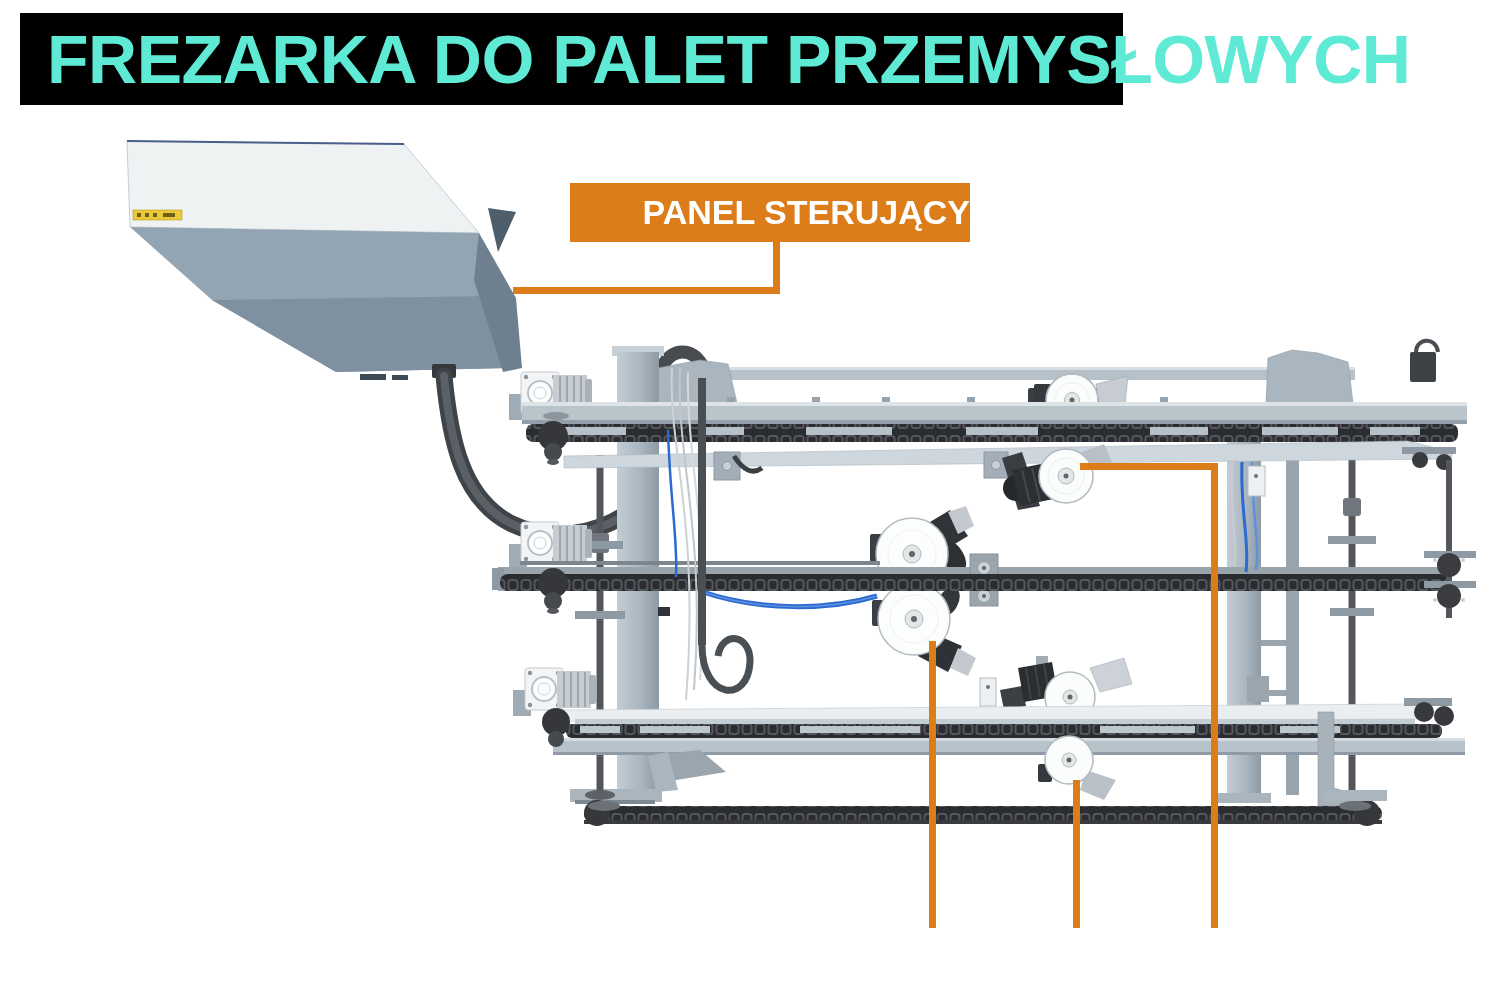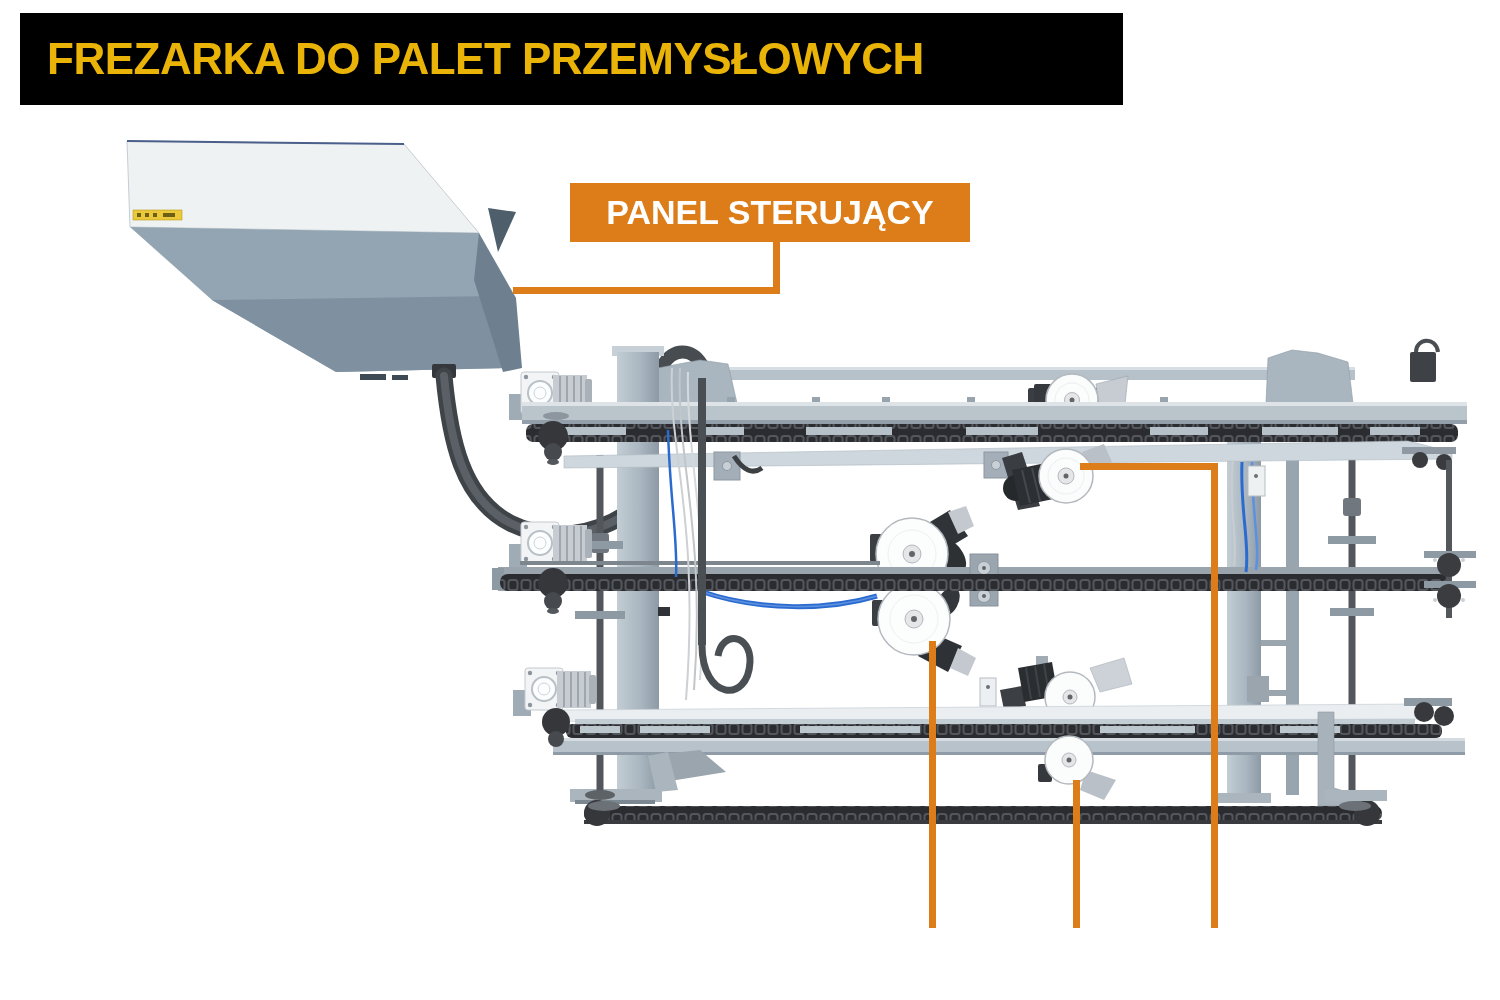--- a/index.html
+++ b/index.html
@@ -1,23 +1,23 @@
 <!DOCTYPE html>
 <html><head>
 <meta charset="utf-8">
 <style>
   html,body{margin:0;padding:0;background:#fff;}
   #canvas{position:relative;width:1500px;height:1000px;background:#ffffff;overflow:hidden;
           font-family:"Liberation Sans","DejaVu Sans",sans-serif;}
   #machine-svg{position:absolute;left:0;top:0;width:1500px;height:1000px;}
   .banner{position:absolute;left:20px;top:13px;width:1103px;height:92px;background:#000;
           display:flex;align-items:center;}
-  .banner span{color:#eab308;font-weight:bold;font-size:44px;letter-spacing:-0.5px;
+  .banner span{color:#5eead4;font-weight:bold;font-size:68px;letter-spacing:-0.5px;
           padding-left:27px;white-space:nowrap;}
-  .callout{position:absolute;display:flex;align-items:center;justify-content:center;
+  .callout{position:absolute;display:flex;align-items:center;justify-content:flex-end;
           background:#dd7d19;color:#fff;font-weight:bold;font-size:34px;white-space:nowrap;}
   #callout-panel{left:570px;top:183px;width:400px;height:59px;}
   #callout-heads{left:843px;top:928px;width:445px;height:59px;}
   .oline{position:absolute;background:#dd7d19;}
   #line-panel-v{left:773px;top:242px;width:7px;height:52px;}
   #line-panel-h{left:513px;top:287px;width:267px;height:7px;}
   #line-head-1{left:929px;top:641px;width:7px;height:287px;}
   #line-head-2{left:1073px;top:780px;width:7px;height:148px;}
   #line-head-3v{left:1211px;top:463px;width:7px;height:465px;}
   #line-head-3h{left:1080px;top:463px;width:138px;height:7px;}

